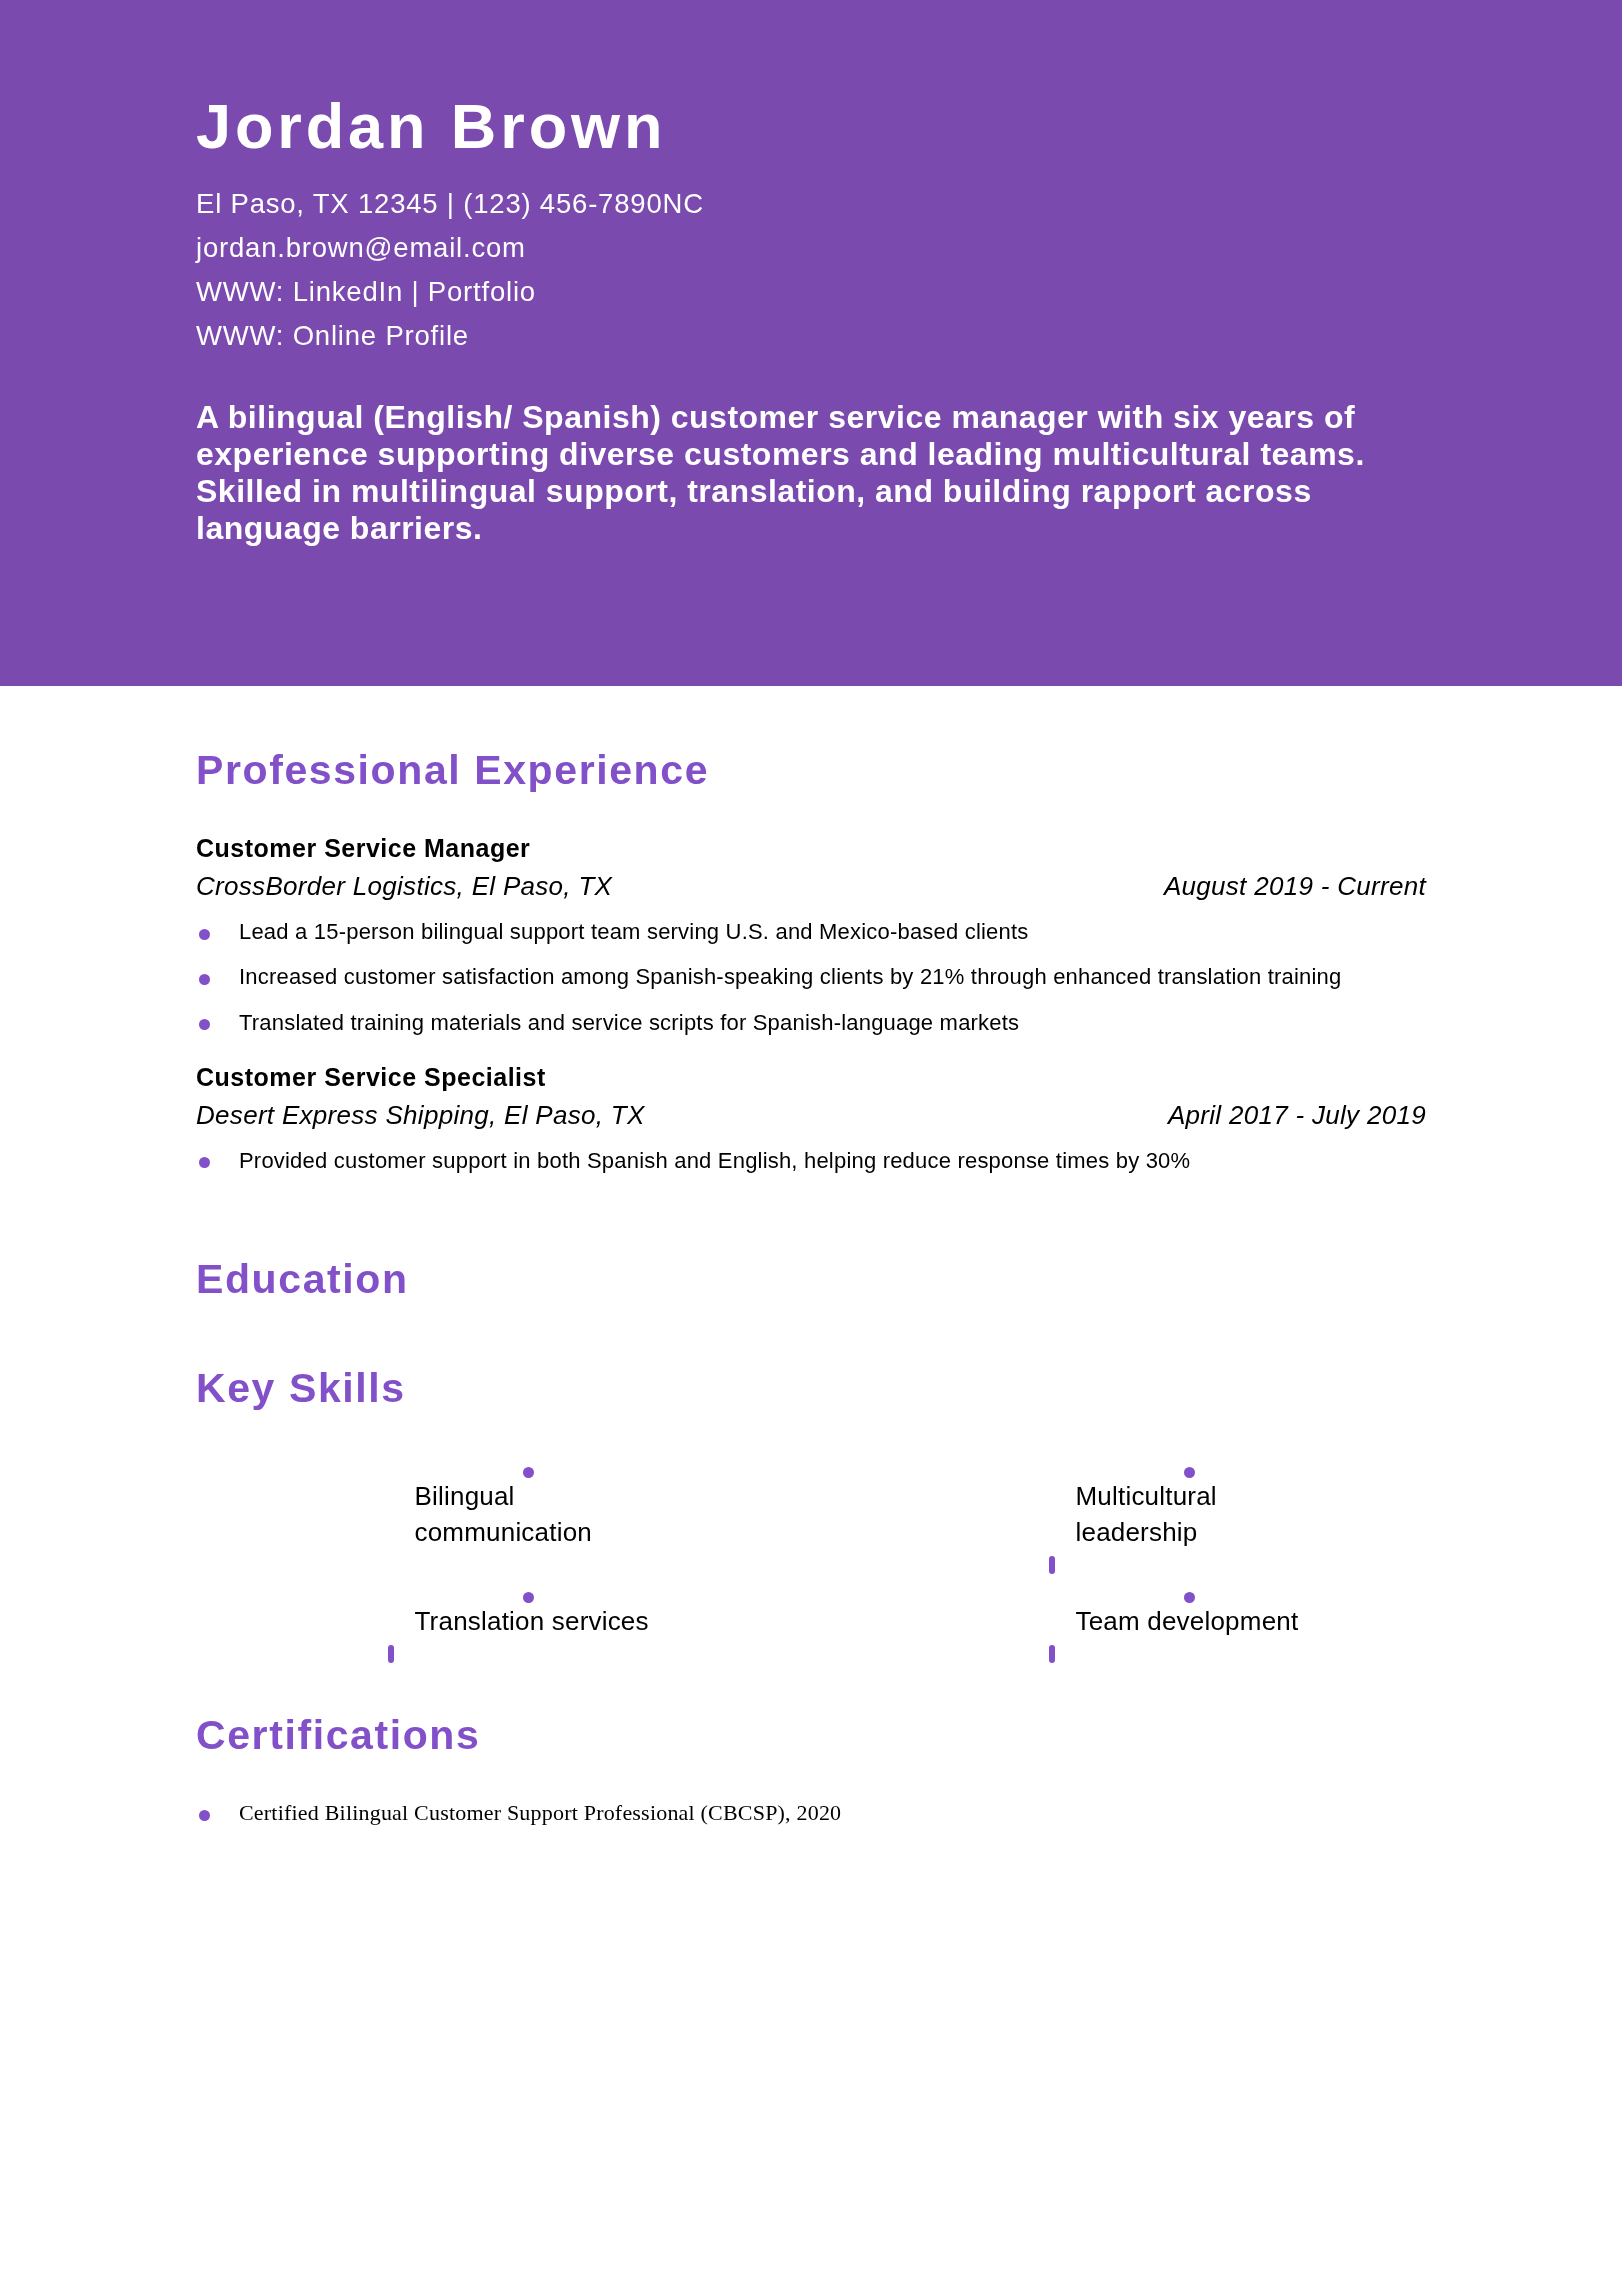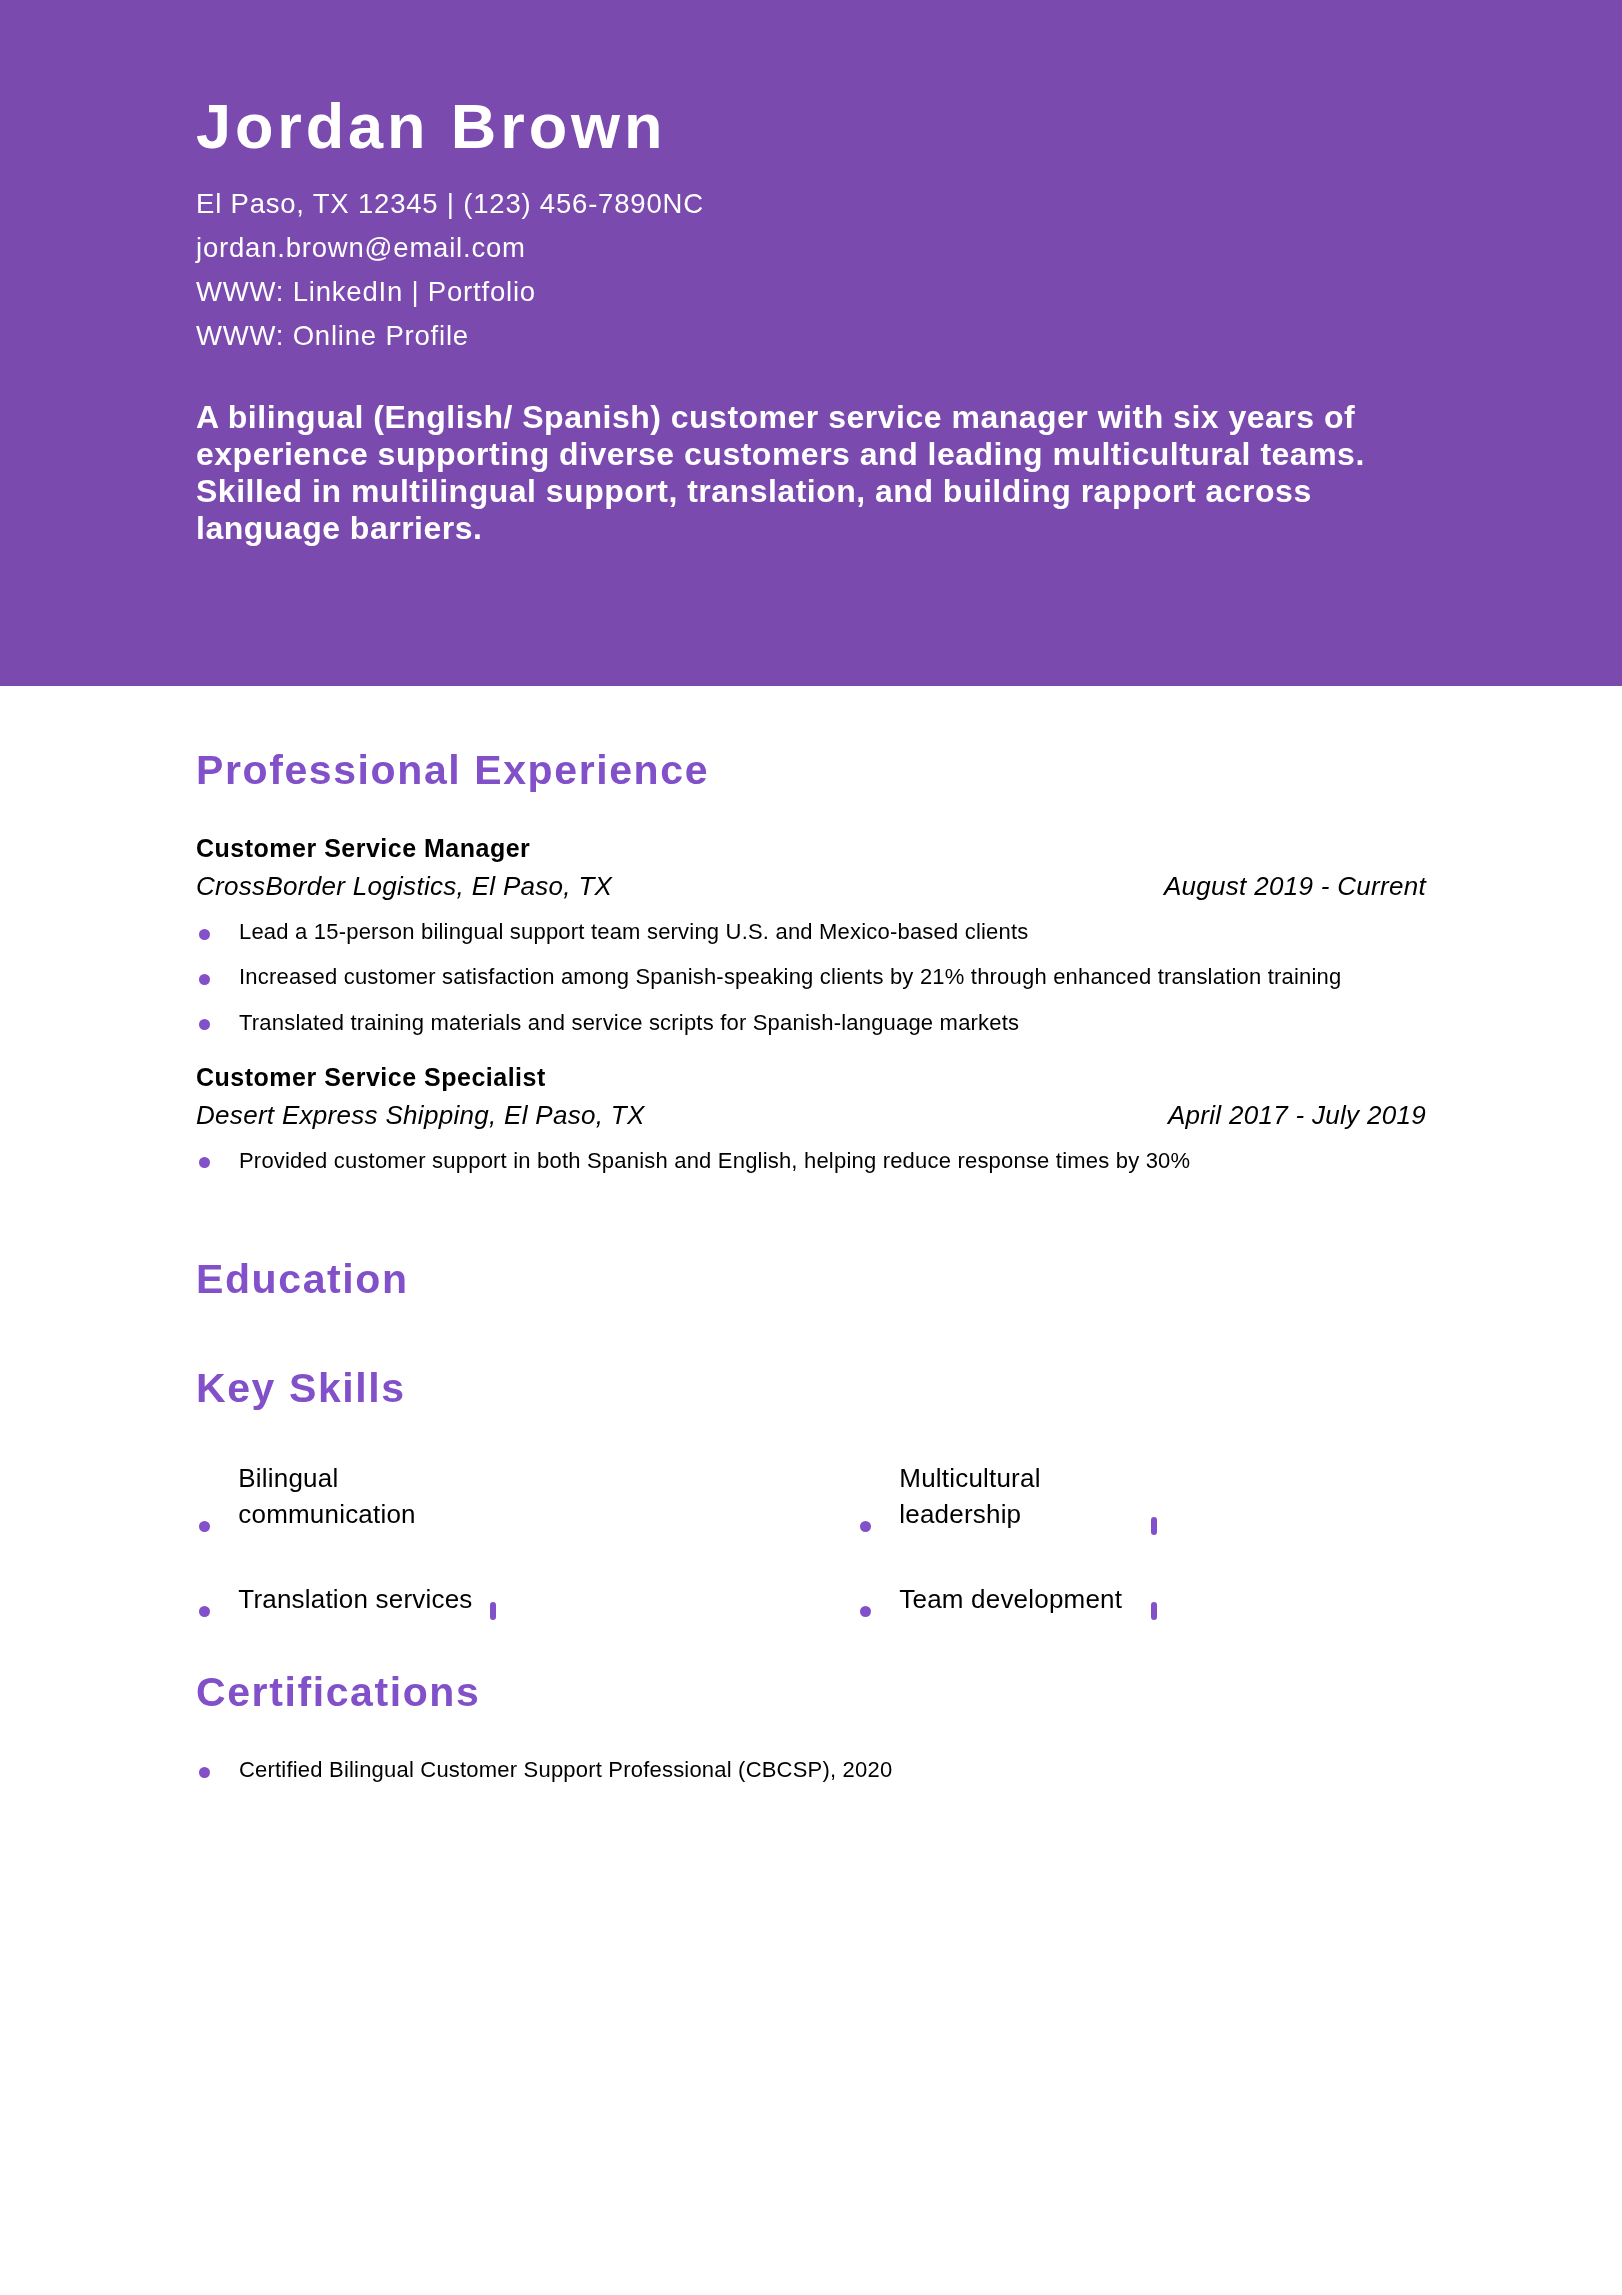--- a/index.html
+++ b/index.html
@@ -122,23 +122,24 @@
 
   
   .skills-grid {
     display: grid;
     grid-template-columns: 661px 661px;
     column-gap: 0;
     row-gap: 0;
   }
   .skill-row {
     display: flex;
-    align-items: flex-end;
+    align-items: center;
     min-height: 79px;
     padding-top: 6.5px;
+    flex-direction: column;
   }
   .skill-bullet {
     width: 11px;
     height: 11px;
     border-radius: 50%;
     background: #8250c8;
     flex: 0 0 auto;
     margin-top: 14.4px;
     margin-left: 3.3px;
   }
@@ -265,19 +266,19 @@
             <span class="bar-fill" style="width: 58%;"></span>
           </span>
         </span>
       </div>
 
     </div>
   </div>
 
   <div class="section" style="padding-top:55px;">
     <div class="section-title">Certifications</div>
-    <ul class="bullets cert-list" style="margin-top:39px;">
+    <ul class="bullets cert-list" style="margin-top:39px;font-family:Liberation Serif, serif;">
       <li>Certified Bilingual Customer Support Professional (CBCSP), 2020</li>
     </ul>
   </div>
 
 </div>
 
 
 </body></html>

